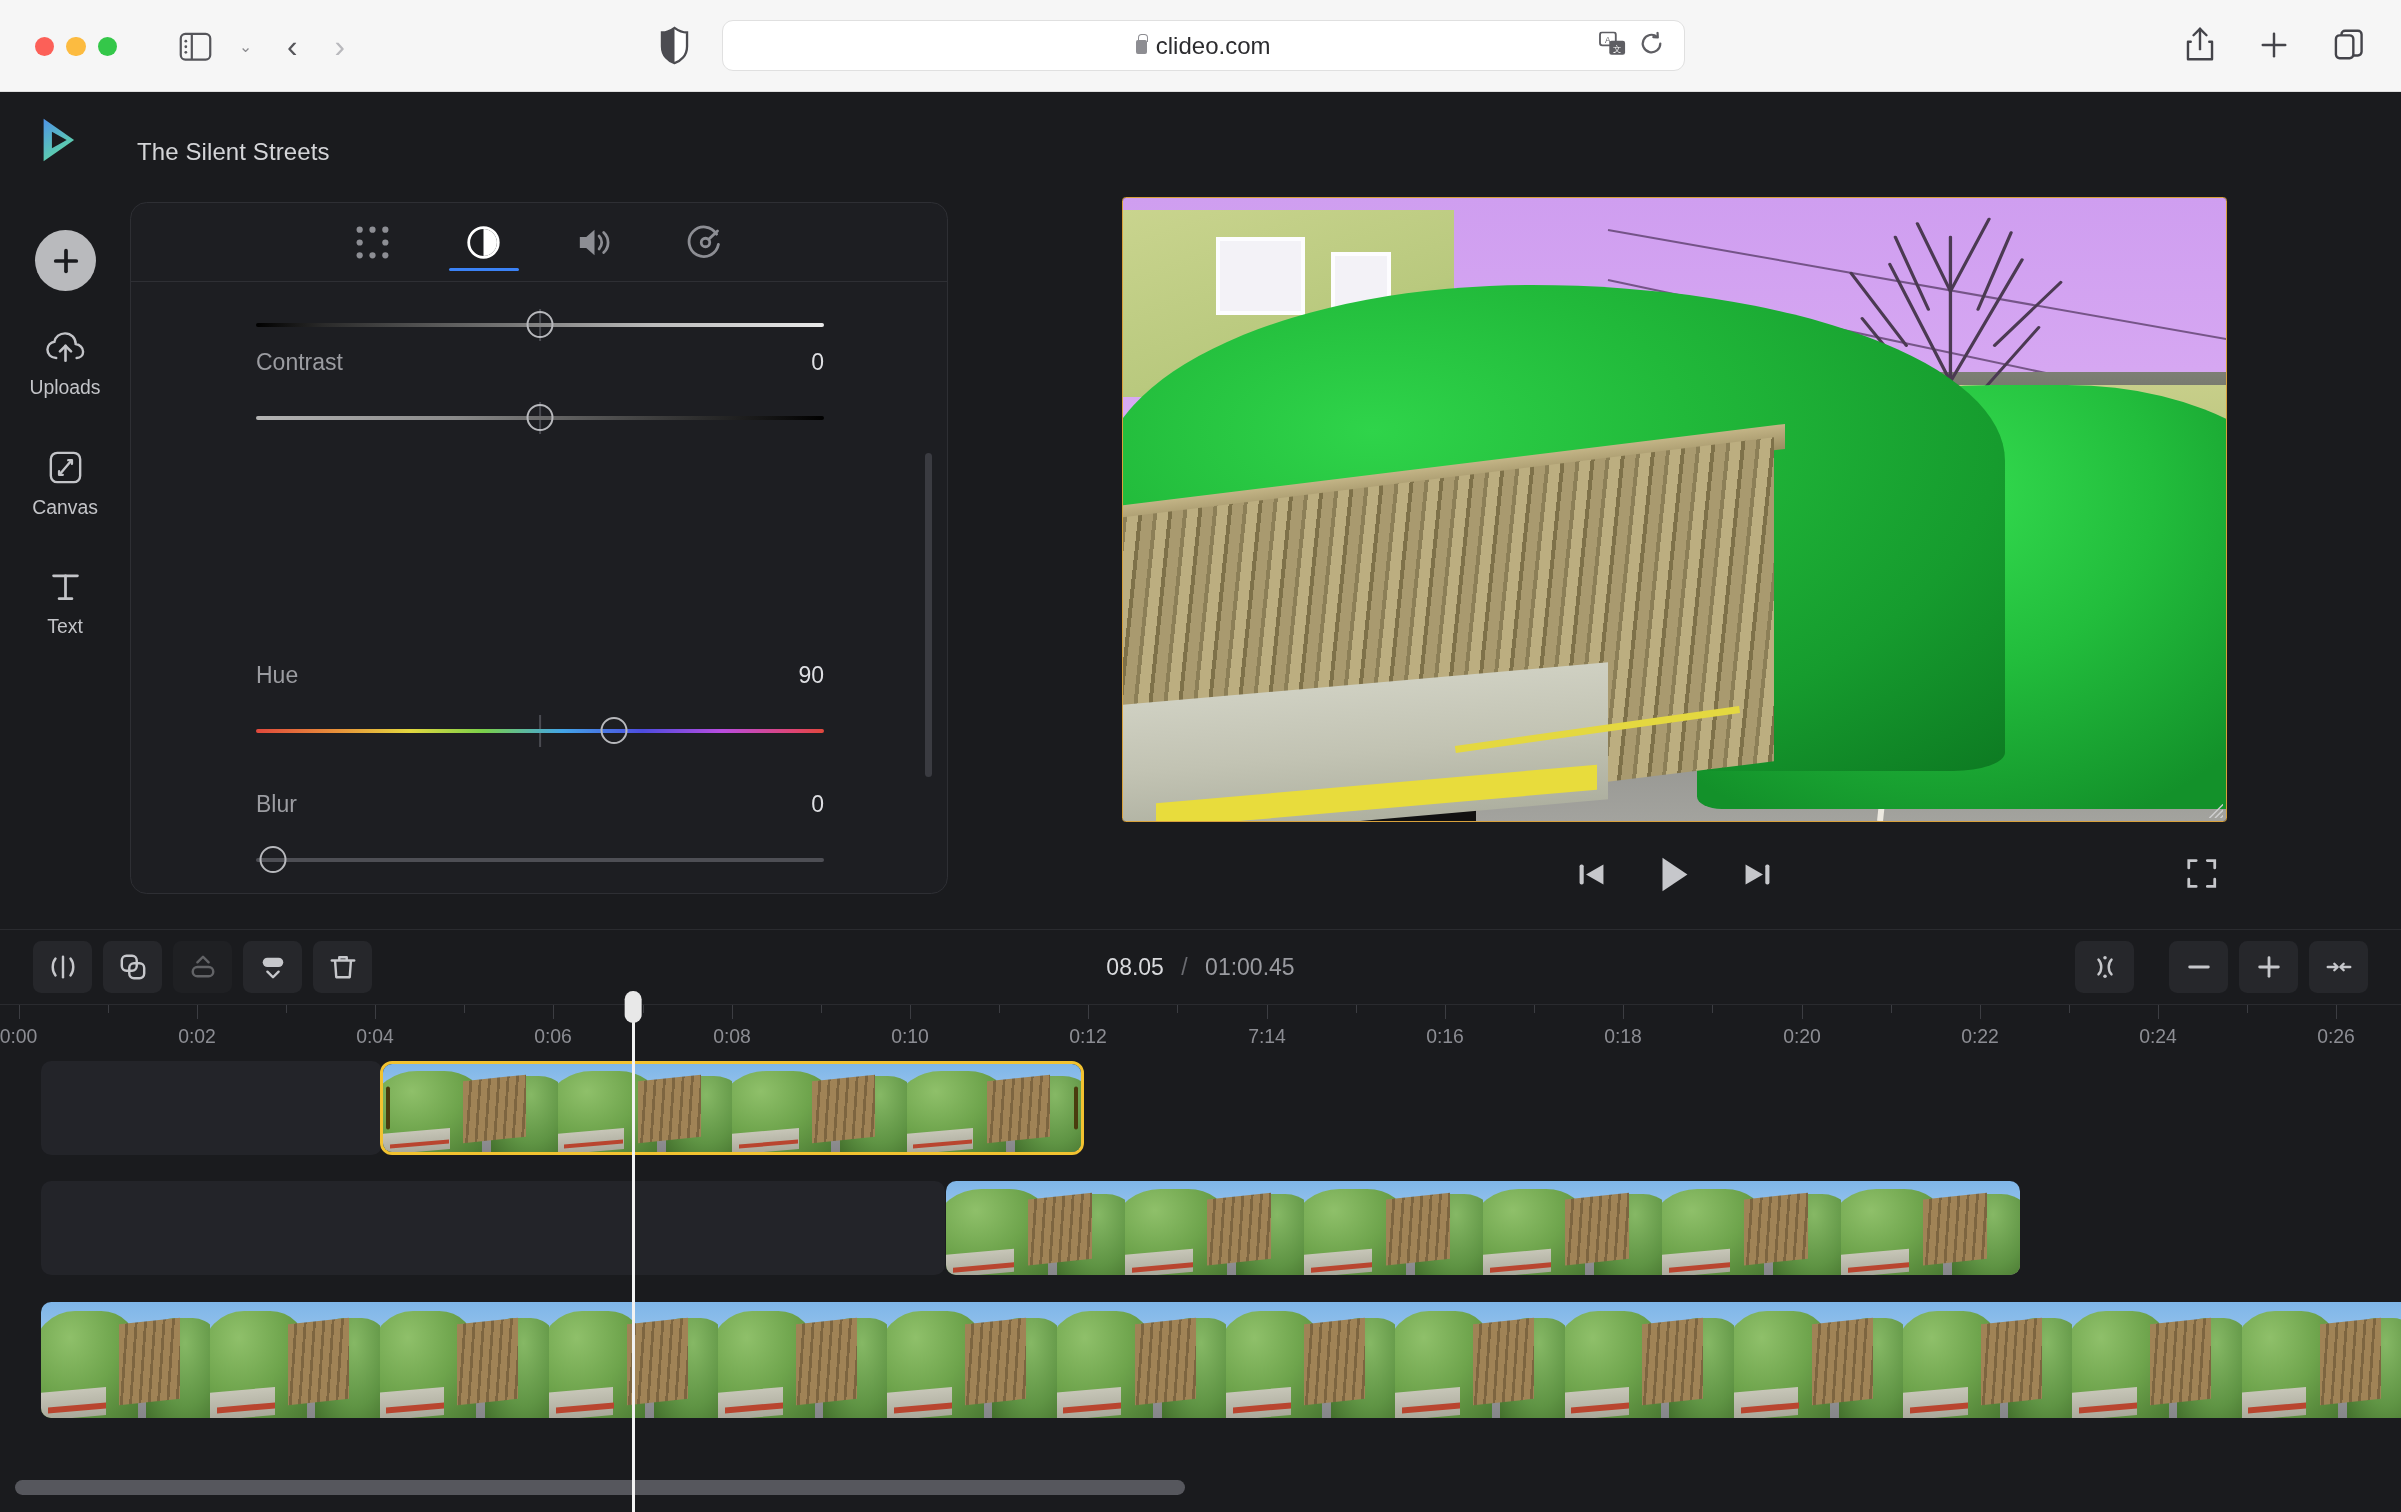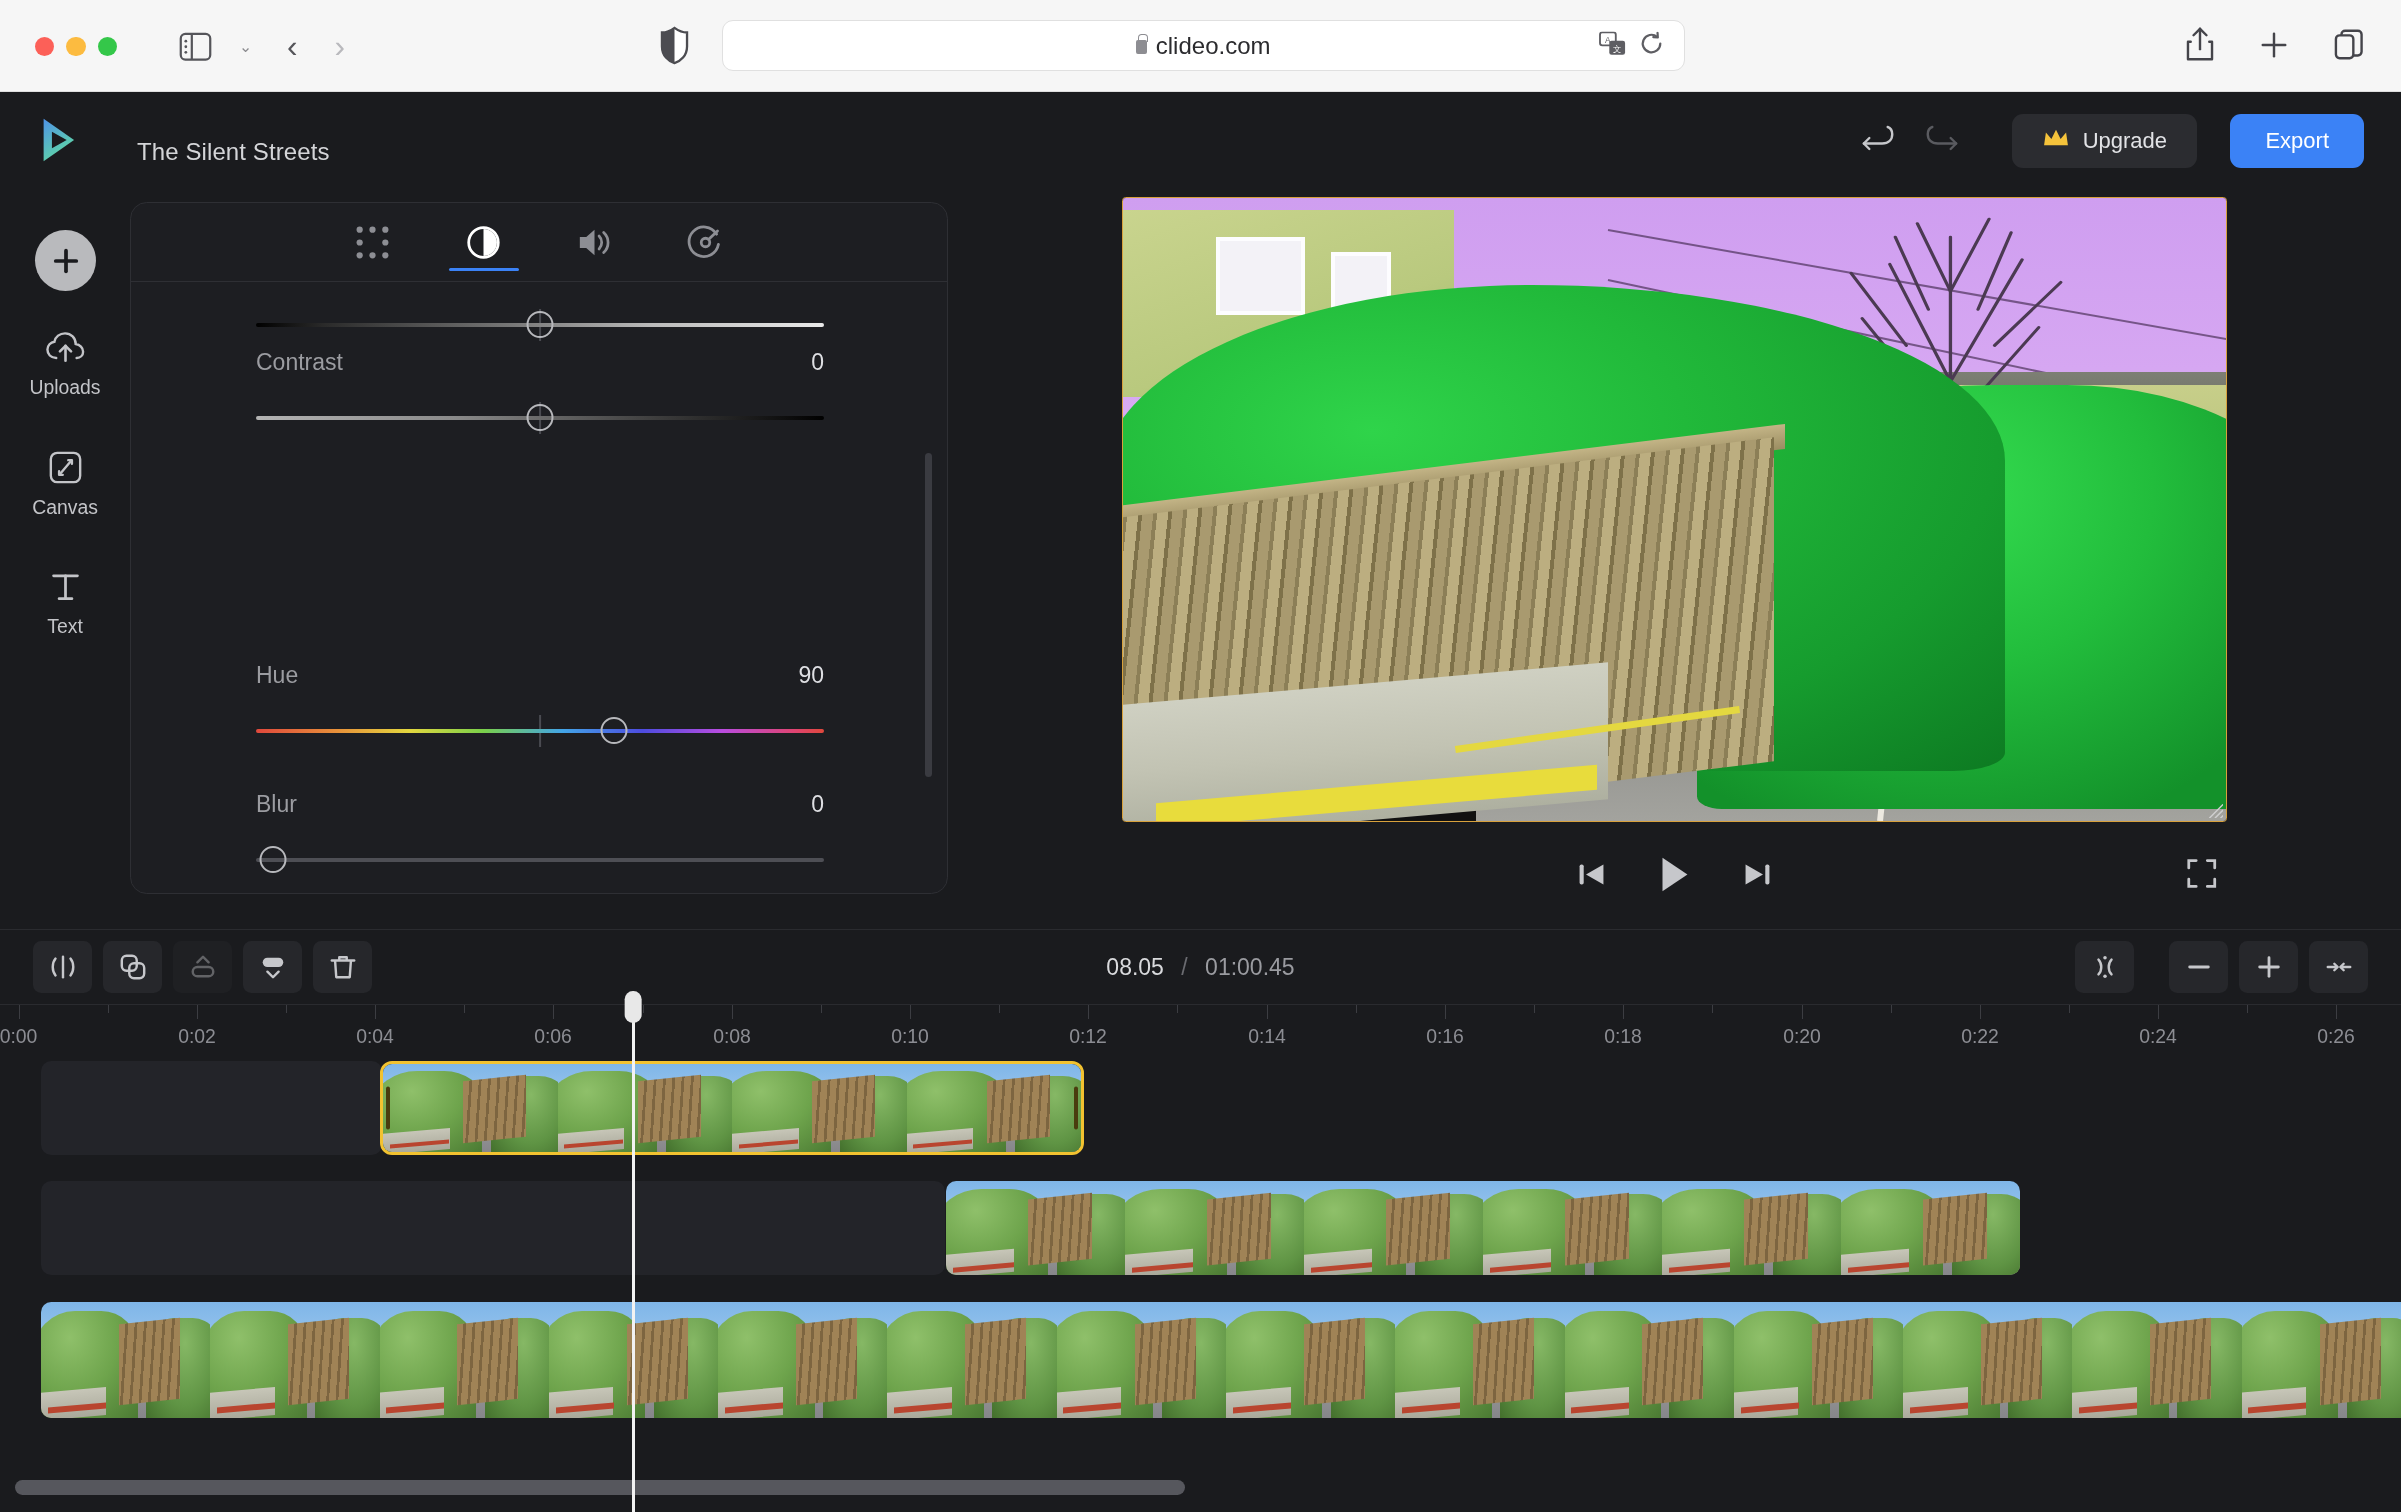--- a/index.html
+++ b/index.html
@@ -488,45 +488,20 @@
           <stop offset="0%" stop-color="#4f93e8"></stop>
           <stop offset="100%" stop-color="#5fd8a4"></stop>
         </linearGradient>
       </defs>
       <path d="M5 3 L38 26 L5 49 Z" fill="url(#lg)"></path>
       <path d="M14 17 L30 26 L14 35 Z" fill="#1a1b1e"></path>
     </svg>
   </div>
   <div class="project-title">The Silent Streets</div>
 
-  <div class="header-right">
-    <span class="icon-btn-plain">
-      <svg width="33" height="31.5" viewBox="0 0 36 34">
-        <path d="M8 14 L2 20 L8 26" fill="none" stroke="#c6c7cb" stroke-width="2.6" stroke-linecap="round" stroke-linejoin="round"></path>
-        <path d="M2 20 L22 20 C29 20 33 16 33 10 C33 6 31 3 28 2" fill="none" stroke="#c6c7cb" stroke-width="2.6" stroke-linecap="round"></path>
-      </svg>
-    </span>
-    <span class="icon-btn-plain">
-      <svg width="33" height="31.5" viewBox="0 0 36 34">
-        <path d="M28 14 L34 20 L28 26" fill="none" stroke="#5a5b60" stroke-width="2.6" stroke-linecap="round" stroke-linejoin="round"></path>
-        <path d="M34 20 L14 20 C7 20 3 16 3 10 C3 6 5 3 8 2" fill="none" stroke="#5a5b60" stroke-width="2.6" stroke-linecap="round"></path>
-      </svg>
-    </span>
-    <div class="btn-upgrade">
-      <span>
-        <svg width="28" height="22" viewBox="0 0 30 24">
-          <path d="M2 20 L4 6 L10 13 L15 3 L20 13 L26 6 L28 20 Z" fill="#f5c33b"></path>
-        </svg>
-      </span>
-      <span>Upgrade</span>
-    </div>
-    <div class="btn-export">
-      <span>Export</span>
-    </div>
-  </div>
 </div>
 
 <div class="left-rail">
   <div class="rail-add">
     <svg width="28" height="28" viewBox="0 0 30 30">
       <line x1="15" y1="4" x2="15" y2="26" stroke="#1a1b1e" stroke-width="4" stroke-linecap="round"></line>
       <line x1="4" y1="15" x2="26" y2="15" stroke="#1a1b1e" stroke-width="4" stroke-linecap="round"></line>
     </svg>
   </div>
 
@@ -843,21 +818,21 @@
     <span class="tick major" style="left: 732px;"></span>
     <span class="tick-label" style="left: 732px;">0:08</span>
     <span class="tick minor" style="left: 821px;"></span>
     <span class="tick major" style="left: 910px;"></span>
     <span class="tick-label" style="left: 910px;">0:10</span>
     <span class="tick minor" style="left: 999px;"></span>
     <span class="tick major" style="left: 1088px;"></span>
     <span class="tick-label" style="left: 1088px;">0:12</span>
     <span class="tick minor" style="left: 1177px;"></span>
     <span class="tick major" style="left: 1267px;"></span>
-    <span class="tick-label" style="left: 1267px;">0:14</span>
+    <span class="tick-label" style="left: 1267px;">7:14</span>
     <span class="tick minor" style="left: 1356px;"></span>
     <span class="tick major" style="left: 1445px;"></span>
     <span class="tick-label" style="left: 1445px;">0:16</span>
     <span class="tick minor" style="left: 1534px;"></span>
     <span class="tick major" style="left: 1623px;"></span>
     <span class="tick-label" style="left: 1623px;">0:18</span>
     <span class="tick minor" style="left: 1712px;"></span>
     <span class="tick major" style="left: 1802px;"></span>
     <span class="tick-label" style="left: 1802px;">0:20</span>
     <span class="tick minor" style="left: 1891px;"></span>

